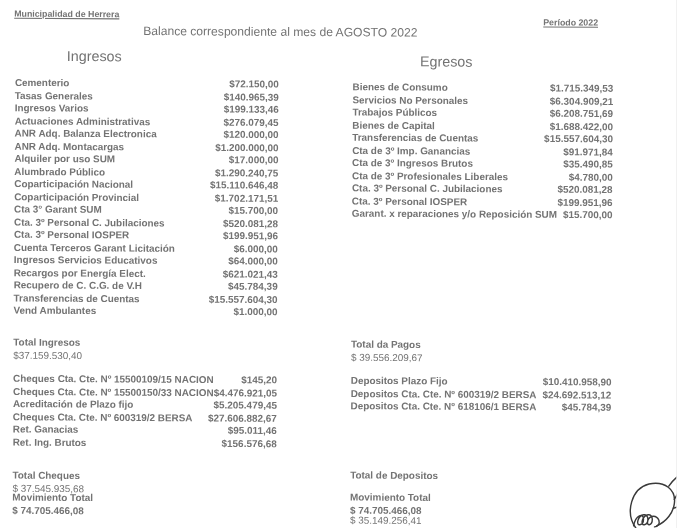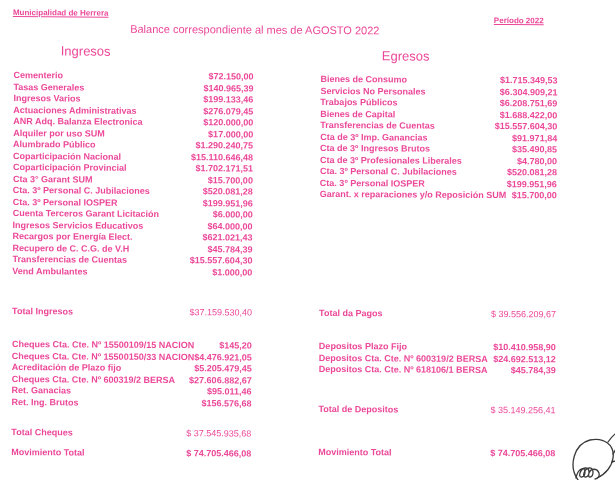--- a/index.html
+++ b/index.html
@@ -2,21 +2,21 @@
 <html><head>
 <meta charset="utf-8">
 <style>
   html,body{margin:0;padding:0;background:#e8e8e8;}
   .page{
     position:relative;
     width:615px;height:480px;
     background:#ffffff;
     overflow:hidden;
     font-family:"Liberation Sans", sans-serif;
-    color:#ec4899;
+    color:#737373;
     -webkit-font-smoothing:antialiased;
   }
   .tilt{
     position:absolute;inset:0;
     transform:rotate(0.35deg);
     transform-origin:0 0;
   }
   .org{
     position:absolute;left:13px;top:8px;
     font-size:8px;font-weight:bold;text-decoration:underline;
@@ -36,32 +36,32 @@
   .h-egresos{left:360px;top:46px;}
 
   .block{position:absolute;font-size:9px;line-height:11.5px;}
   .col-left{left:14px;width:240px;}
   .col-right{left:321px;width:237px;}
 
   .row{display:flex;justify-content:space-between;height:11.5px;overflow:visible;white-space:nowrap;font-weight:bold;}
   .row .lbl{text-align:left;}
   .row .amt{text-align:right;}
 
-  .total-row{display:flex;justify-content:space-between;white-space:nowrap;}
+  .total-row{display:flex;justify-content:center;white-space:nowrap;flex-direction:column;}
   .total-row .lbl{font-weight:bold;}
   .bold-amt .amt{font-weight:bold;}
 
   .items-ingresos{top:70px;}
   .items-egresos{top:72px;}
   .total-ingresos{top:306px;}
   .total-pagos{top:306px;}
   .items-cheques{top:339px;}
   .items-depositos{top:339px;}
   .total-cheques{top:427px;}
-  .total-depositos{top:402px;}
+  .total-depositos{top:425px;gap:29px;}
   .mov-left{top:447px;}
   .mov-right{top:445px;}
 
   .signature{
     position:absolute;left:568px;top:428px;width:60px;height:55px;
   }
   .signature svg path{fill:none;stroke:#3a3a3a;stroke-width:1.3;stroke-linecap:round;}
 </style>
 </head>
 <body>
@@ -89,20 +89,24 @@
           <span class="lbl">Ingresos Varios</span>
           <span class="amt">$199.133,46</span>
         </div>
         <div class="row">
           <span class="lbl">Actuaciones Administrativas</span>
           <span class="amt">$276.079,45</span>
         </div>
         <div class="row">
           <span class="lbl">ANR Adq. Balanza Electronica</span>
           <span class="amt">$120.000,00</span>
+        </div>
+        <div class="row">
+          <span class="lbl">ANR Adq. Montacargas</span>
+          <span class="amt">$1.200.000,00</span>
         </div>
         <div class="row">
           <span class="lbl">Alquiler por uso SUM</span>
           <span class="amt">$17.000,00</span>
         </div>
         <div class="row">
           <span class="lbl">Alumbrado Público</span>
           <span class="amt">$1.290.240,75</span>
         </div>
         <div class="row">

